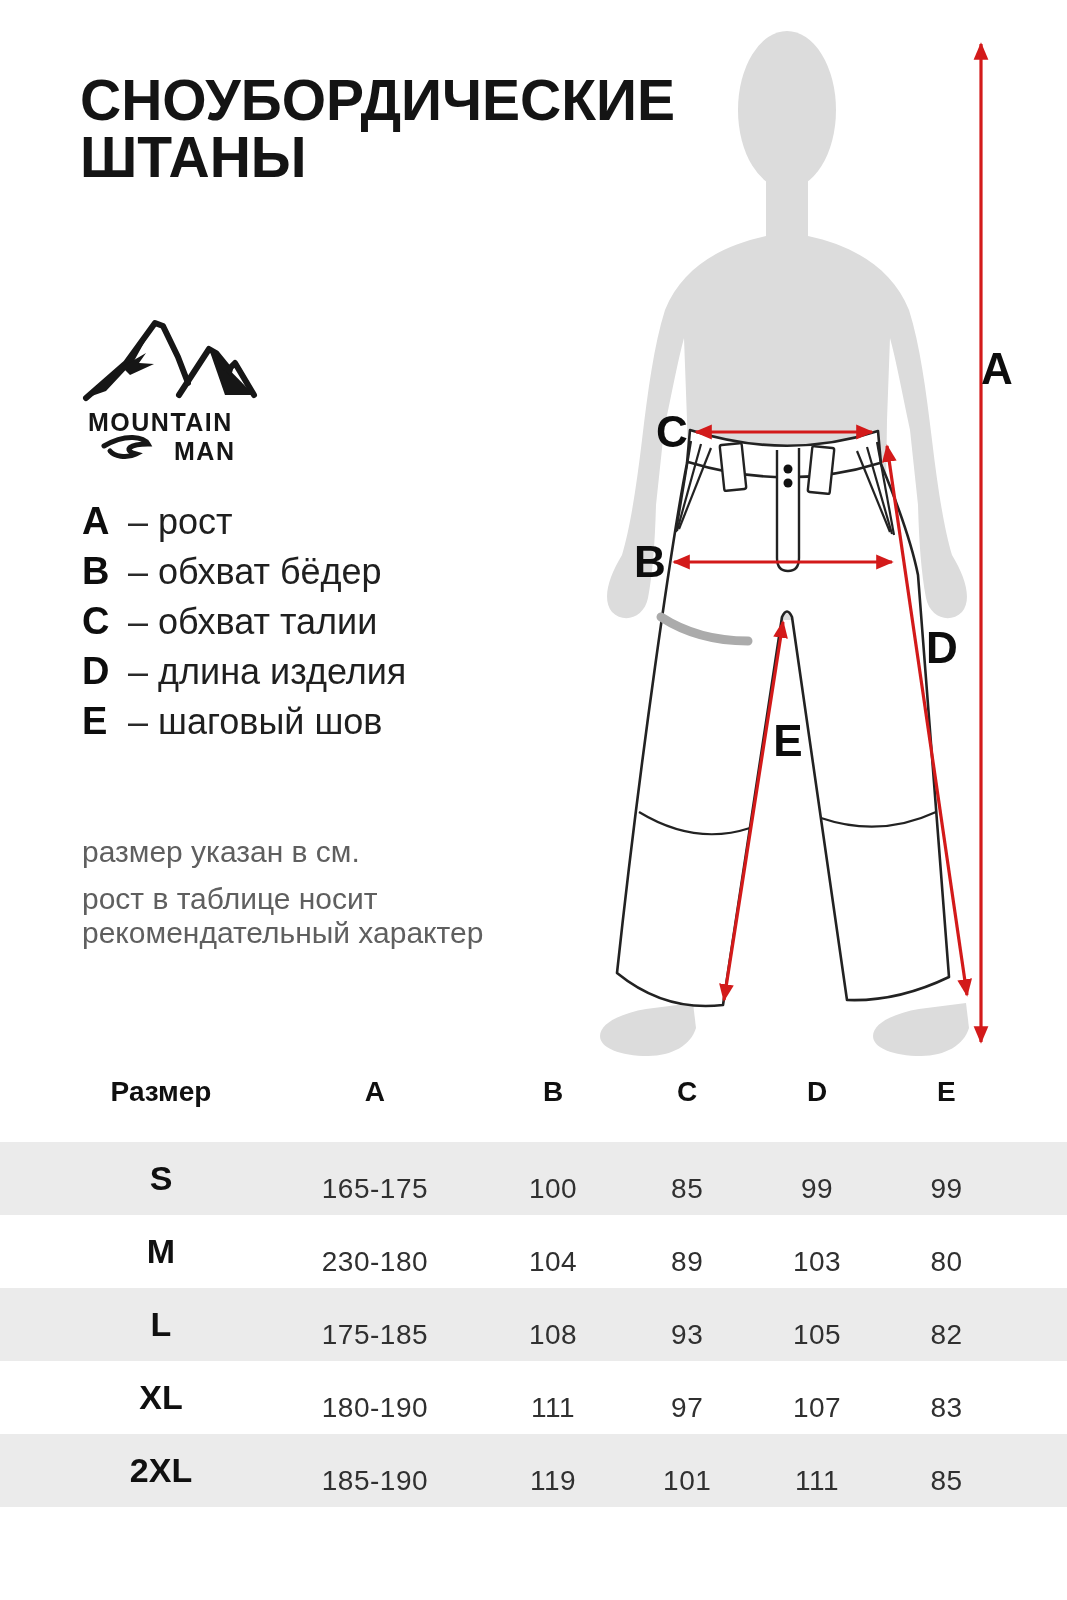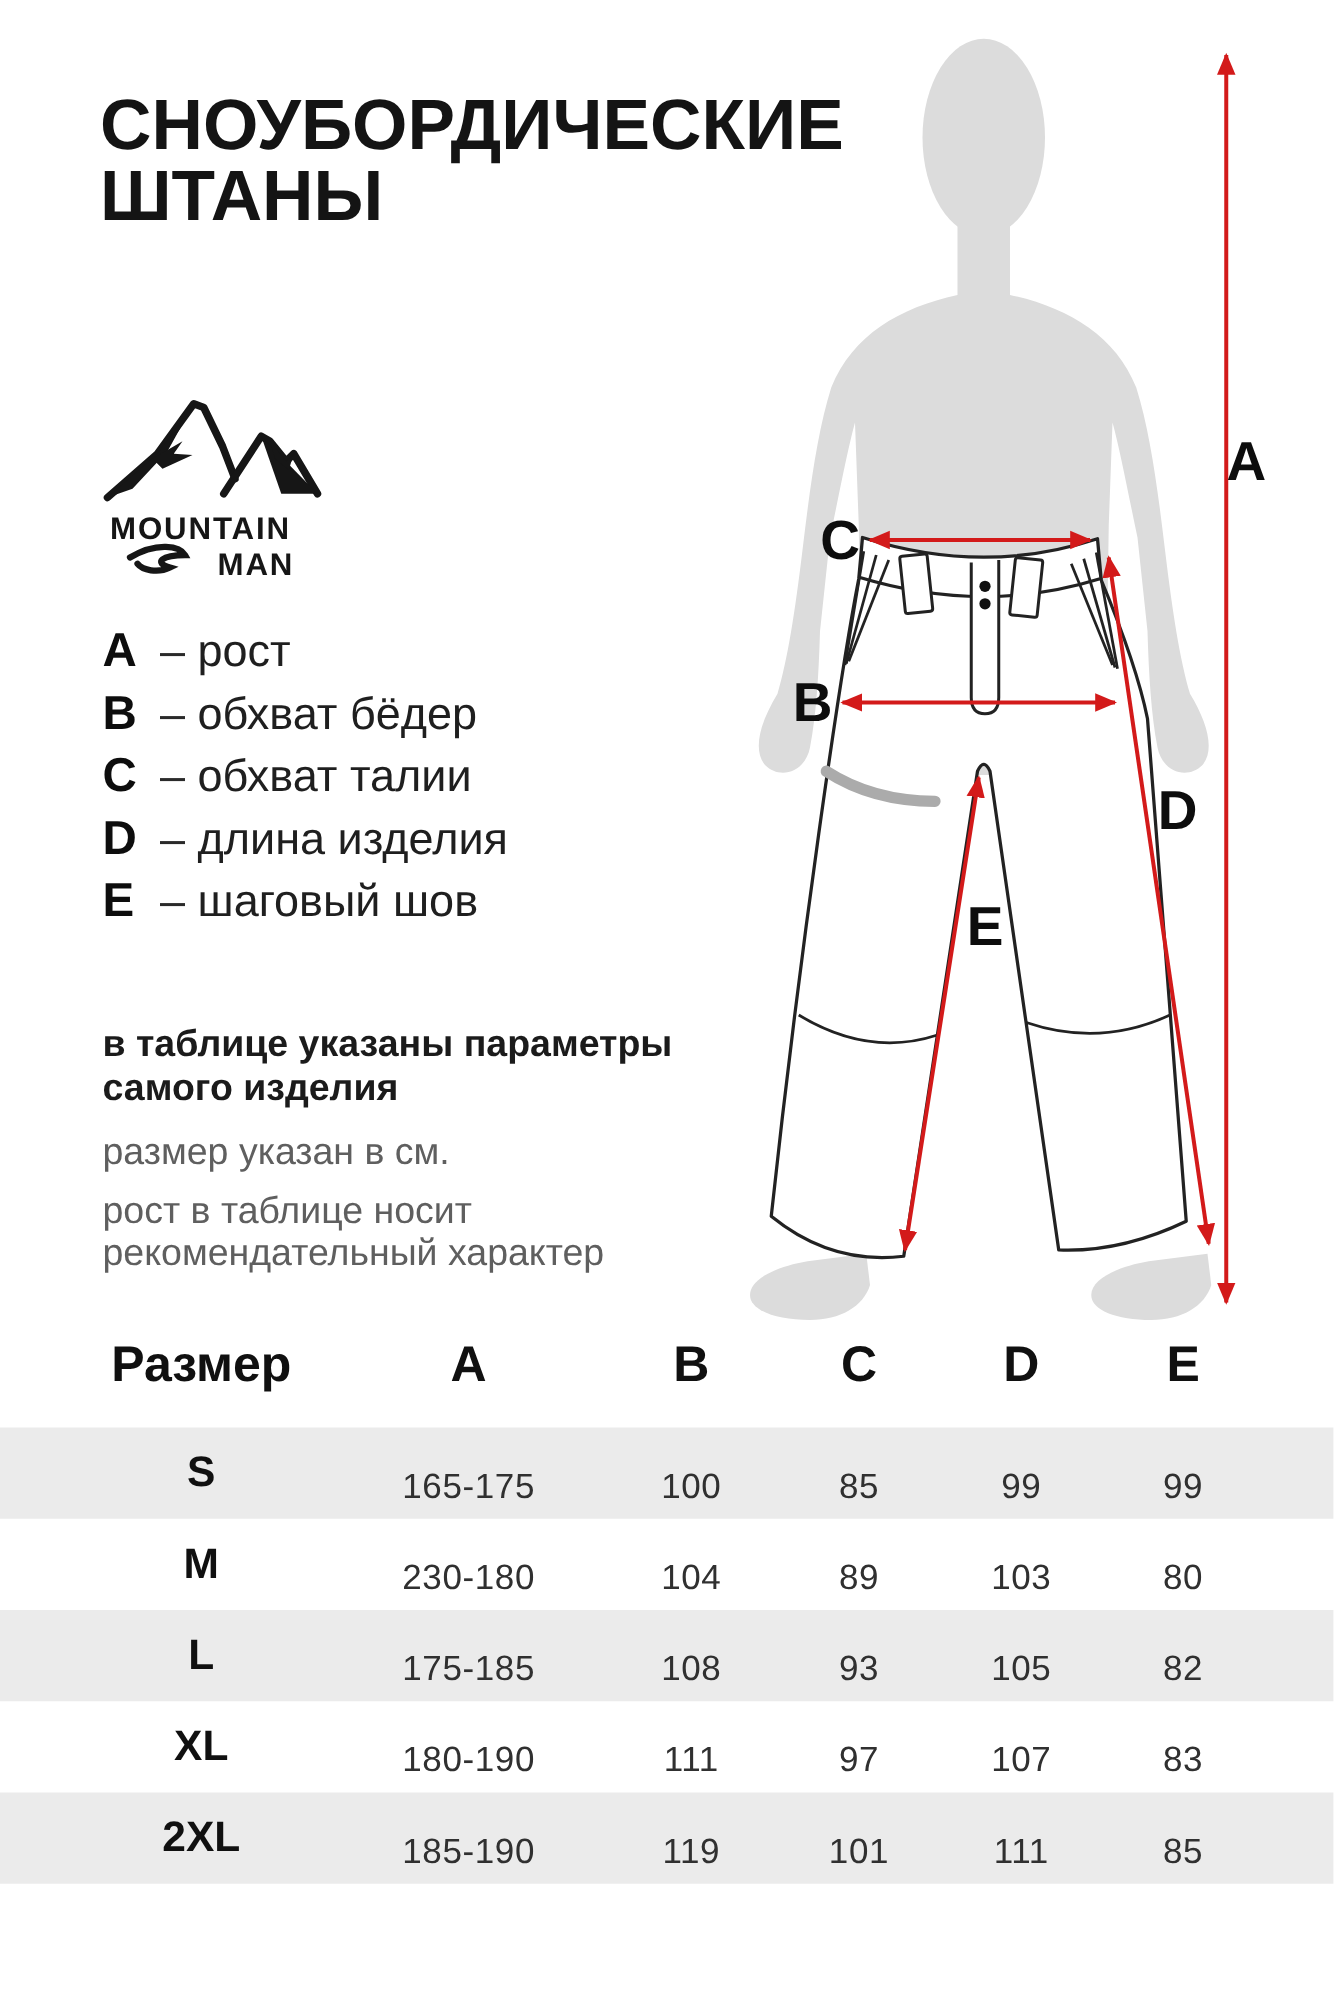--- a/index.html
+++ b/index.html
@@ -24,21 +24,21 @@
   .figure{position:absolute;left:560px;top:0px;width:507px;height:1060px;}
   .measure-label{font-weight:700;font-size:44px;fill:#0d0d0d;}
   
   .sizetable{position:absolute;left:0;top:1042px;width:1067px;}
   .trow{display:grid;grid-template-columns:22.2% 22.6% 14.7% 13.4% 13.8% 13.3%;
         padding:0 57px 0 55px;box-sizing:content-box;width:955px;
         align-items:center;text-align:center;}
   .trow.head{height:100px;}
   .trow.body{height:73px;}
   .trow.striped{background:#ebebeb;}
-  .th{font-size:40px;font-weight:700;color:#101010;}
+  .th{font-size:28px;font-weight:700;color:#101010;}
   .td-size{font-size:34px;font-weight:700;color:#101010;}
   .td{font-size:28px;font-weight:400;color:#303030;letter-spacing:0.5px;margin-top:20px;}
 </style>
 </head>
 <body>
 
 <div class="page">
 
   <div class="title">
     <div>СНОУБОРДИЧЕСКИЕ</div>
@@ -75,24 +75,20 @@
     </div>
     <div class="legend-item">
       <span class="legend-letter">D</span><span class="legend-dash">–</span><span>длина изделия</span>
     </div>
     <div class="legend-item">
       <span class="legend-letter">E</span><span class="legend-dash">–</span><span>шаговый шов</span>
     </div>
   </div>
 
   <div class="notes">
-    <div class="note-bold">
-      <div>в таблице указаны параметры</div>
-      <div>самого изделия</div>
-    </div>
     <div class="note-gray1">размер указан в см.</div>
     <div class="note-gray2">
       <div>рост в таблице носит</div>
       <div>рекомендательный характер</div>
     </div>
   </div>
 
   <svg class="figure" viewBox="0 0 507 1060">
     <defs>
       <marker id="ah" viewBox="0 0 10 10" refX="9" refY="5" markerWidth="5.5" markerHeight="5.5" orient="auto-start-reverse">

